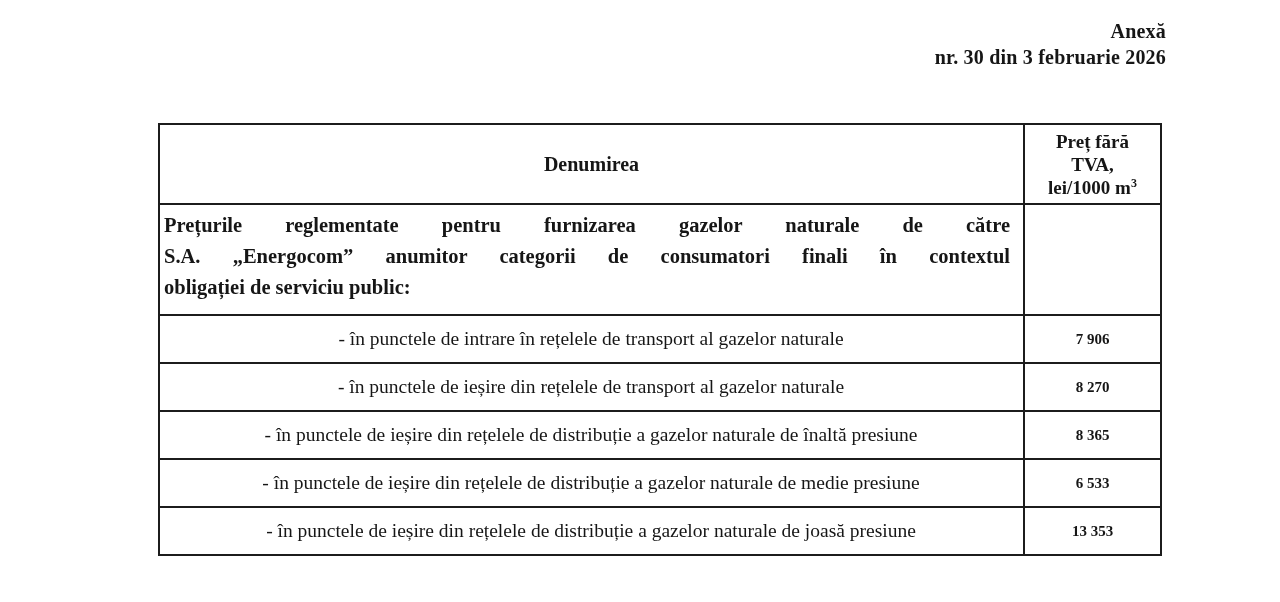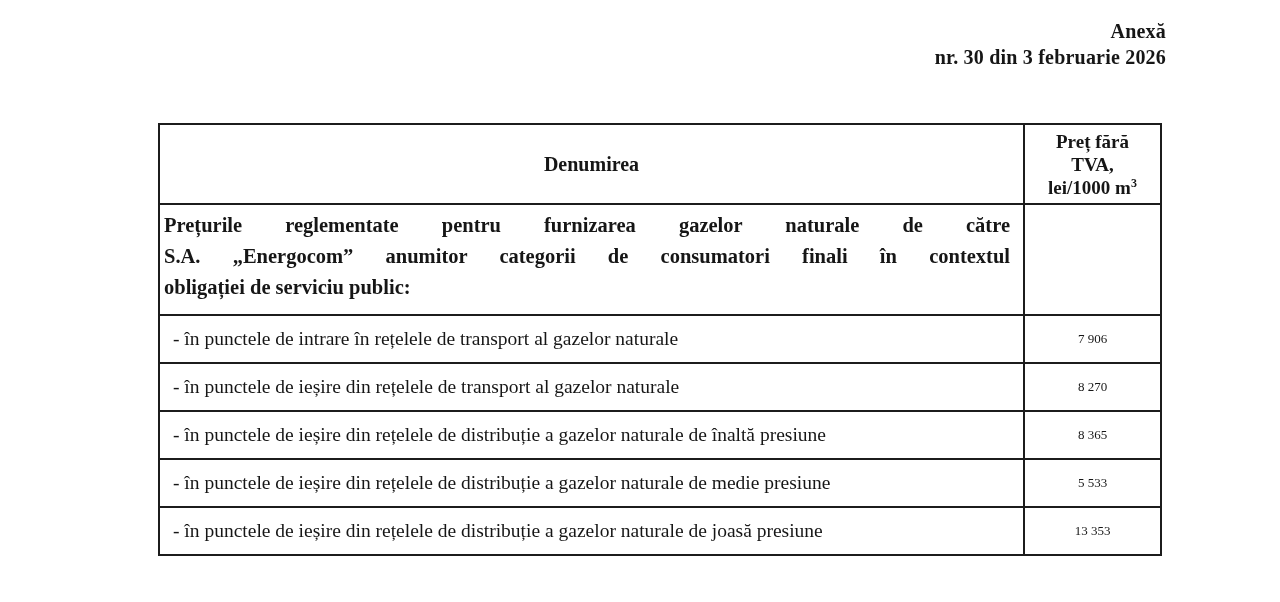--- a/index.html
+++ b/index.html
@@ -76,27 +76,28 @@
     text-align: justify;
     text-align-last: justify;
   }
   .lline {
     text-align: left;
   }
   td.label-cell {
     font-size: 19.5px;
     padding: 2px 14px 2px 13px;
     height: 42px;
-    text-align: left;
+    text-align: center;
     border-radius: 12px;
   }
   td.price-cell {
-    font-size: 13px;
+    font-size: 15px;
     text-align: center;
     padding: 2px 2px;
+    font-weight: bold;
   }
 </style>
 </head>
 <body>
 
 <div class="page">
 
   <div class="heading">
     <div>Anexă</div>
     <div>nr. 30 din 3 februarie 2026</div>
@@ -133,21 +134,21 @@
       <tr style="height:46px;">
         <td class="label-cell">- în punctele de ieșire din rețelele de transport al gazelor naturale</td>
         <td class="price-cell">8 270</td>
       </tr>
       <tr style="height:45px;">
         <td class="label-cell">- în punctele de ieșire din rețelele de distribuție a gazelor naturale de înaltă presiune</td>
         <td class="price-cell">8 365</td>
       </tr>
       <tr style="height:45px;">
         <td class="label-cell">- în punctele de ieșire din rețelele de distribuție a gazelor naturale de medie presiune</td>
-        <td class="price-cell">5 533</td>
+        <td class="price-cell">6 533</td>
       </tr>
       <tr style="height:46px;">
         <td class="label-cell">- în punctele de ieșire din rețelele de distribuție a gazelor naturale de joasă presiune</td>
         <td class="price-cell">13 353</td>
       </tr>
     </tbody>
   </table>
 
 </div>
 

